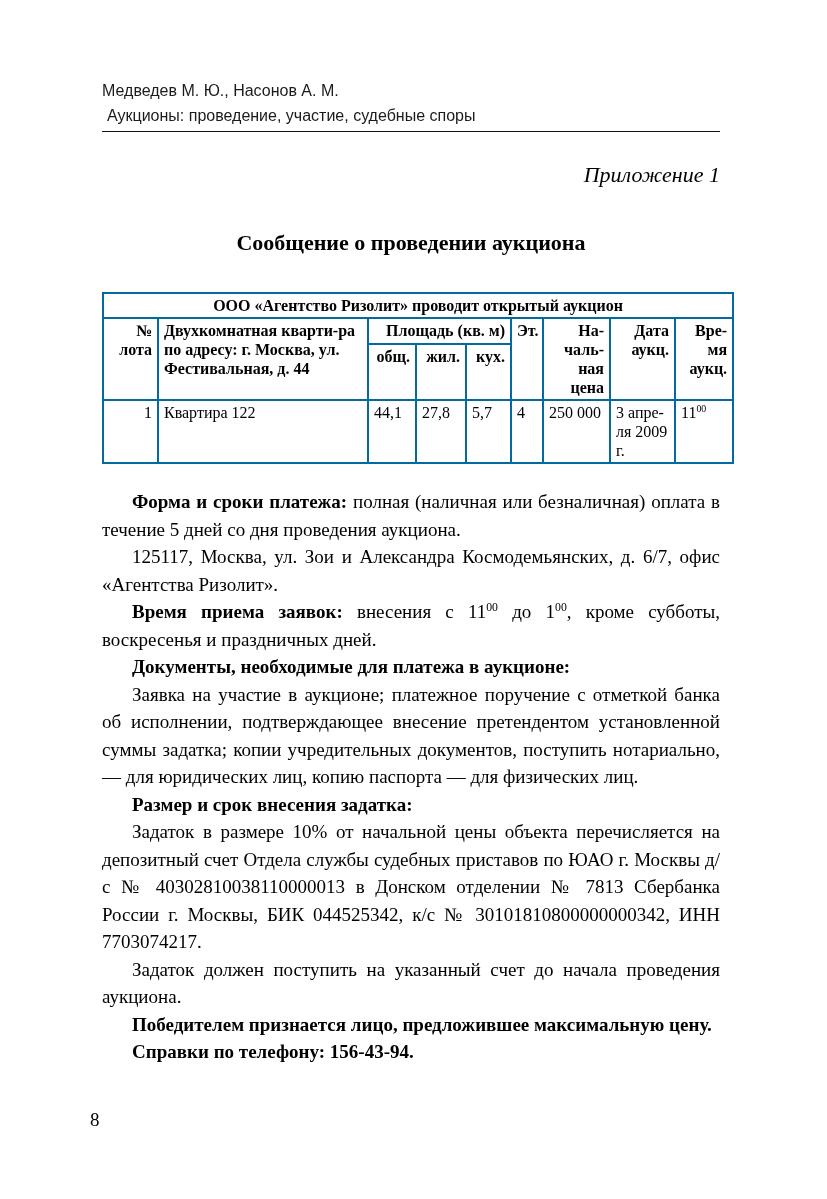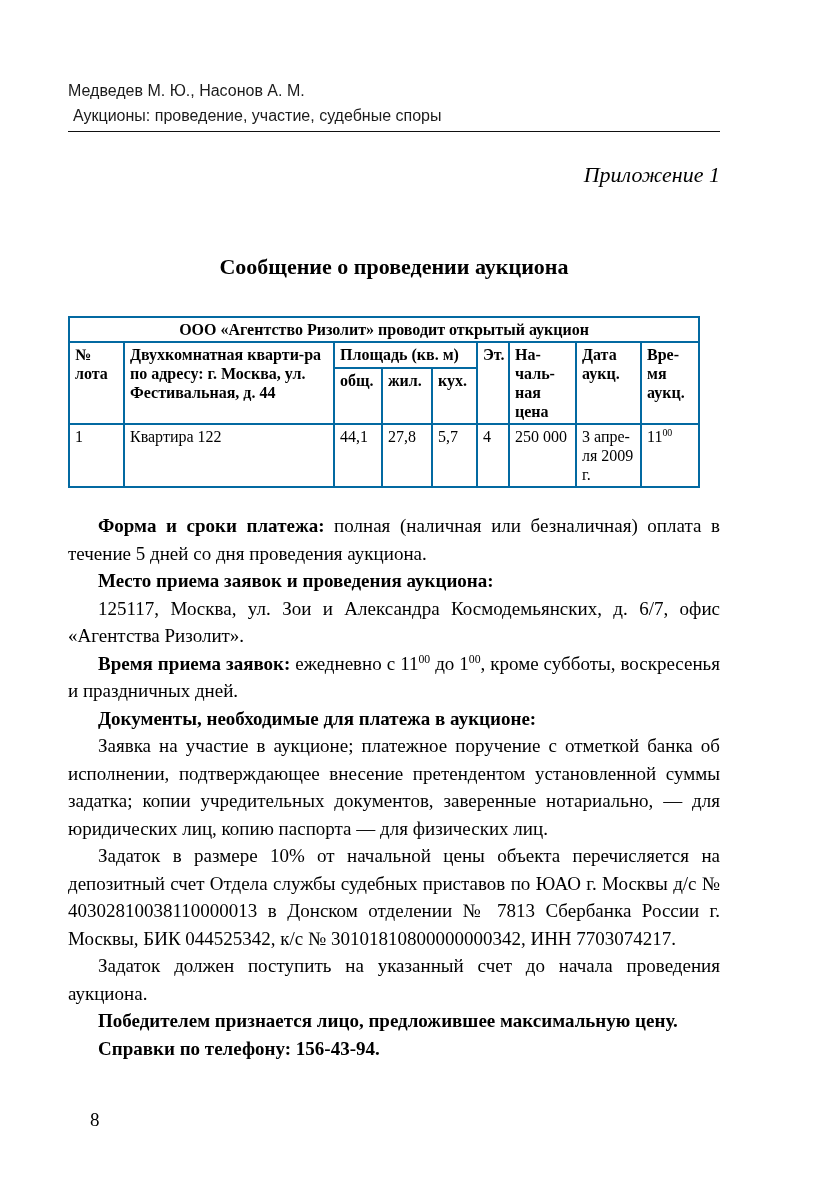--- a/index.html
+++ b/index.html
@@ -7,21 +7,21 @@
   body {
     width: 827px; height: 1199px;
     font-family: "Liberation Serif", serif;
     color: #000;
     position: relative;
     overflow: hidden;
   }
   .page {
     position: absolute; inset: 0;
     background: #ffffff;
-    padding: 78px 107px 0 68px; 
+    padding: 78px 107px 0 102px; 
   }
 
   
   .running-head {
     font-family: "Liberation Sans", sans-serif;
     font-size: 16px;
     line-height: 25px;
     color: #1b1b1b;
   }
   .running-head .line2 { padding-left: 5px; }
@@ -32,21 +32,21 @@
   }
 
   .annex {
     margin-top: 30px;
     text-align: right;
     font-style: italic;
     font-size: 22px;
   }
 
   .doc-title {
-    margin-top: 66px;
+    margin-top: 42px;
     text-align: center;
     font-size: 22px;
     font-weight: bold;
   }
 
   
   table.auction-table {
     margin-top: 36px;
     width: 630px;
     border-collapse: collapse;
@@ -59,21 +59,21 @@
     vertical-align: top;
     padding: 2px 5px;
     overflow: hidden;
   }
   td.caption-cell {
     font-weight: bold;
     text-align: center;
     padding: 3px 4px;
   }
   td.th { font-weight: bold; }
-  td.center { text-align: left; }
+  td.center { text-align: right; }
   td.left { text-align: left; }
   tr.subheader-row td { height: 56px; }
   tr.data-row td { height: 60px; }
   sup { font-size: 0.62em; line-height: 0; vertical-align: super; }
 
   
   .doc-body { margin-top: 24px; }
   .doc-body p {
     font-size: 19px;
     line-height: 27.5px;
@@ -143,25 +143,25 @@
         <td class="left">4</td>
         <td class="left">250 000</td>
         <td class="left">3 апре-ля 2009 г.</td>
         <td class="left"><span>11</span><sup>00</sup></td>
       </tr>
     </tbody>
   </table>
 
   <div class="doc-body">
     <p><b>Форма и сроки платежа:</b><span> полная (наличная или безналичная) оплата в течение 5 дней со дня проведения аукциона.</span></p>
-    <p><b>Место приема заявок и проведения аукциона:</b></p>
     <p><span>125117, Москва, ул. Зои и Александра Космодемьянских, д. 6/7, офис «Агентства Ризолит».</span></p>
-    <p><b>Время приема заявок:</b><span> ежедневно с </span><span>11</span><sup>00</sup><span> до </span><span>1</span><sup>00</sup><span>, кроме субботы, воскресенья и праздничных дней.</span></p>
+    <p><b>Время приема заявок:</b><span> внесения с </span><span>11</span><sup>00</sup><span> до </span><span>1</span><sup>00</sup><span>, кроме субботы, воскресенья и праздничных дней.</span></p>
     <p><b>Документы, необходимые для платежа в аукционе:</b></p>
-    <p><span>Заявка на участие в аукционе; платежное поручение с отметкой банка об исполнении, подтверждающее внесение претендентом установленной суммы задатка; копии учредительных документов, заверенные нотариально, — для юридических лиц, копию паспорта — для физических лиц.</span></p>
+    <p><span>Заявка на участие в аукционе; платежное поручение с отметкой банка об исполнении, подтверждающее внесение претендентом установленной суммы задатка; копии учредительных документов, поступить нотариально, — для юридических лиц, копию паспорта — для физических лиц.</span></p>
+    <p><b>Размер и срок внесения задатка:</b></p>
     <p><span>Задаток в размере 10% от начальной цены объекта перечисляется на депозитный счет Отдела службы судебных приставов по ЮАО г. Москвы д/с № 40302810038110000013 в Донском отделении № 7813 Сбербанка России г. Москвы, БИК 044525342, к/с № 30101810800000000342, ИНН 7703074217.</span></p>
     <p><span>Задаток должен поступить на указанный счет до начала проведения аукциона.</span></p>
     <p><b>Победителем признается лицо, предложившее максимальную цену.</b></p>
     <p><b>Справки по телефону: 156-43-94.</b></p>
   </div>
 
   <div class="page-number">8</div>
 
 </div>
 

